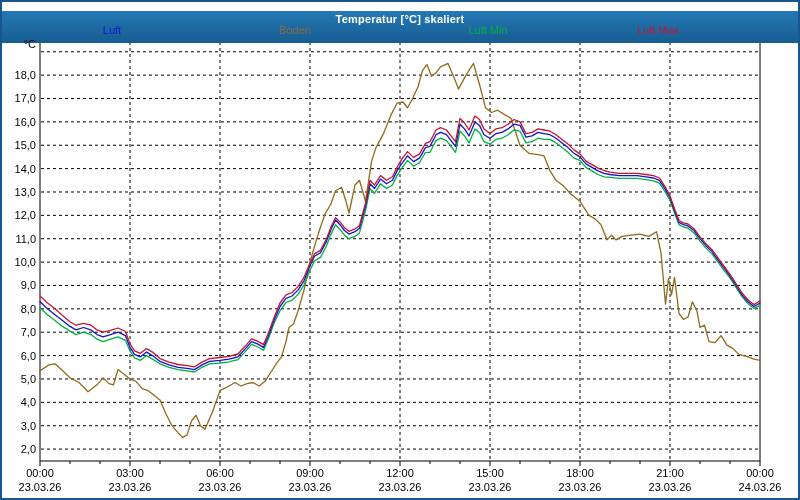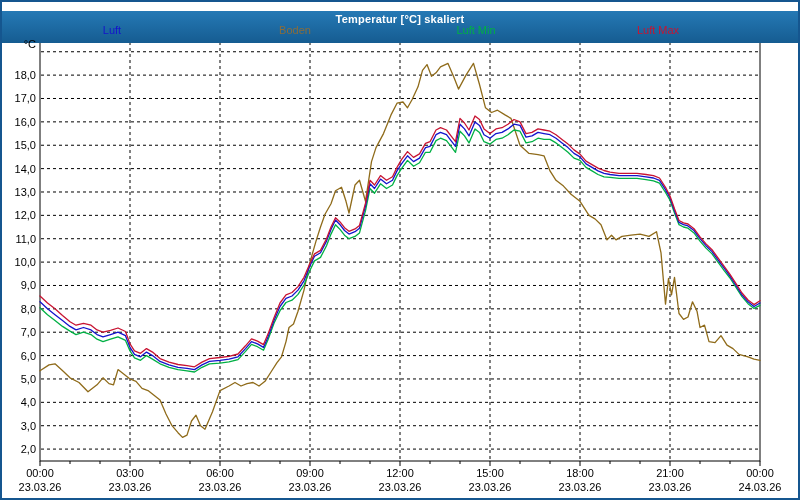--- a/index.html
+++ b/index.html
@@ -134,16 +134,16 @@
     </svg>
 
   <div class="titlebar">
     <span>Temperatur [°C] skaliert</span>
   </div>
 
   <span class="unit-label">°C</span>
 
   <span class="legend-item" style="color: rgb(20, 20, 204); left: 110px;">Luft</span>
   <span class="legend-item" style="color: rgb(138, 109, 59); left: 293px;">Boden</span>
-  <span class="legend-item" style="color: rgb(0, 176, 68); left: 474px;">Luft Min</span>
+  <span class="legend-item" style="color: rgb(0, 176, 68); left: 486px;">Luft Min</span>
   <span class="legend-item" style="color: rgb(200, 20, 50); left: 656px;">Luft Max</span>
 
 </div>
 
 </body></html>

